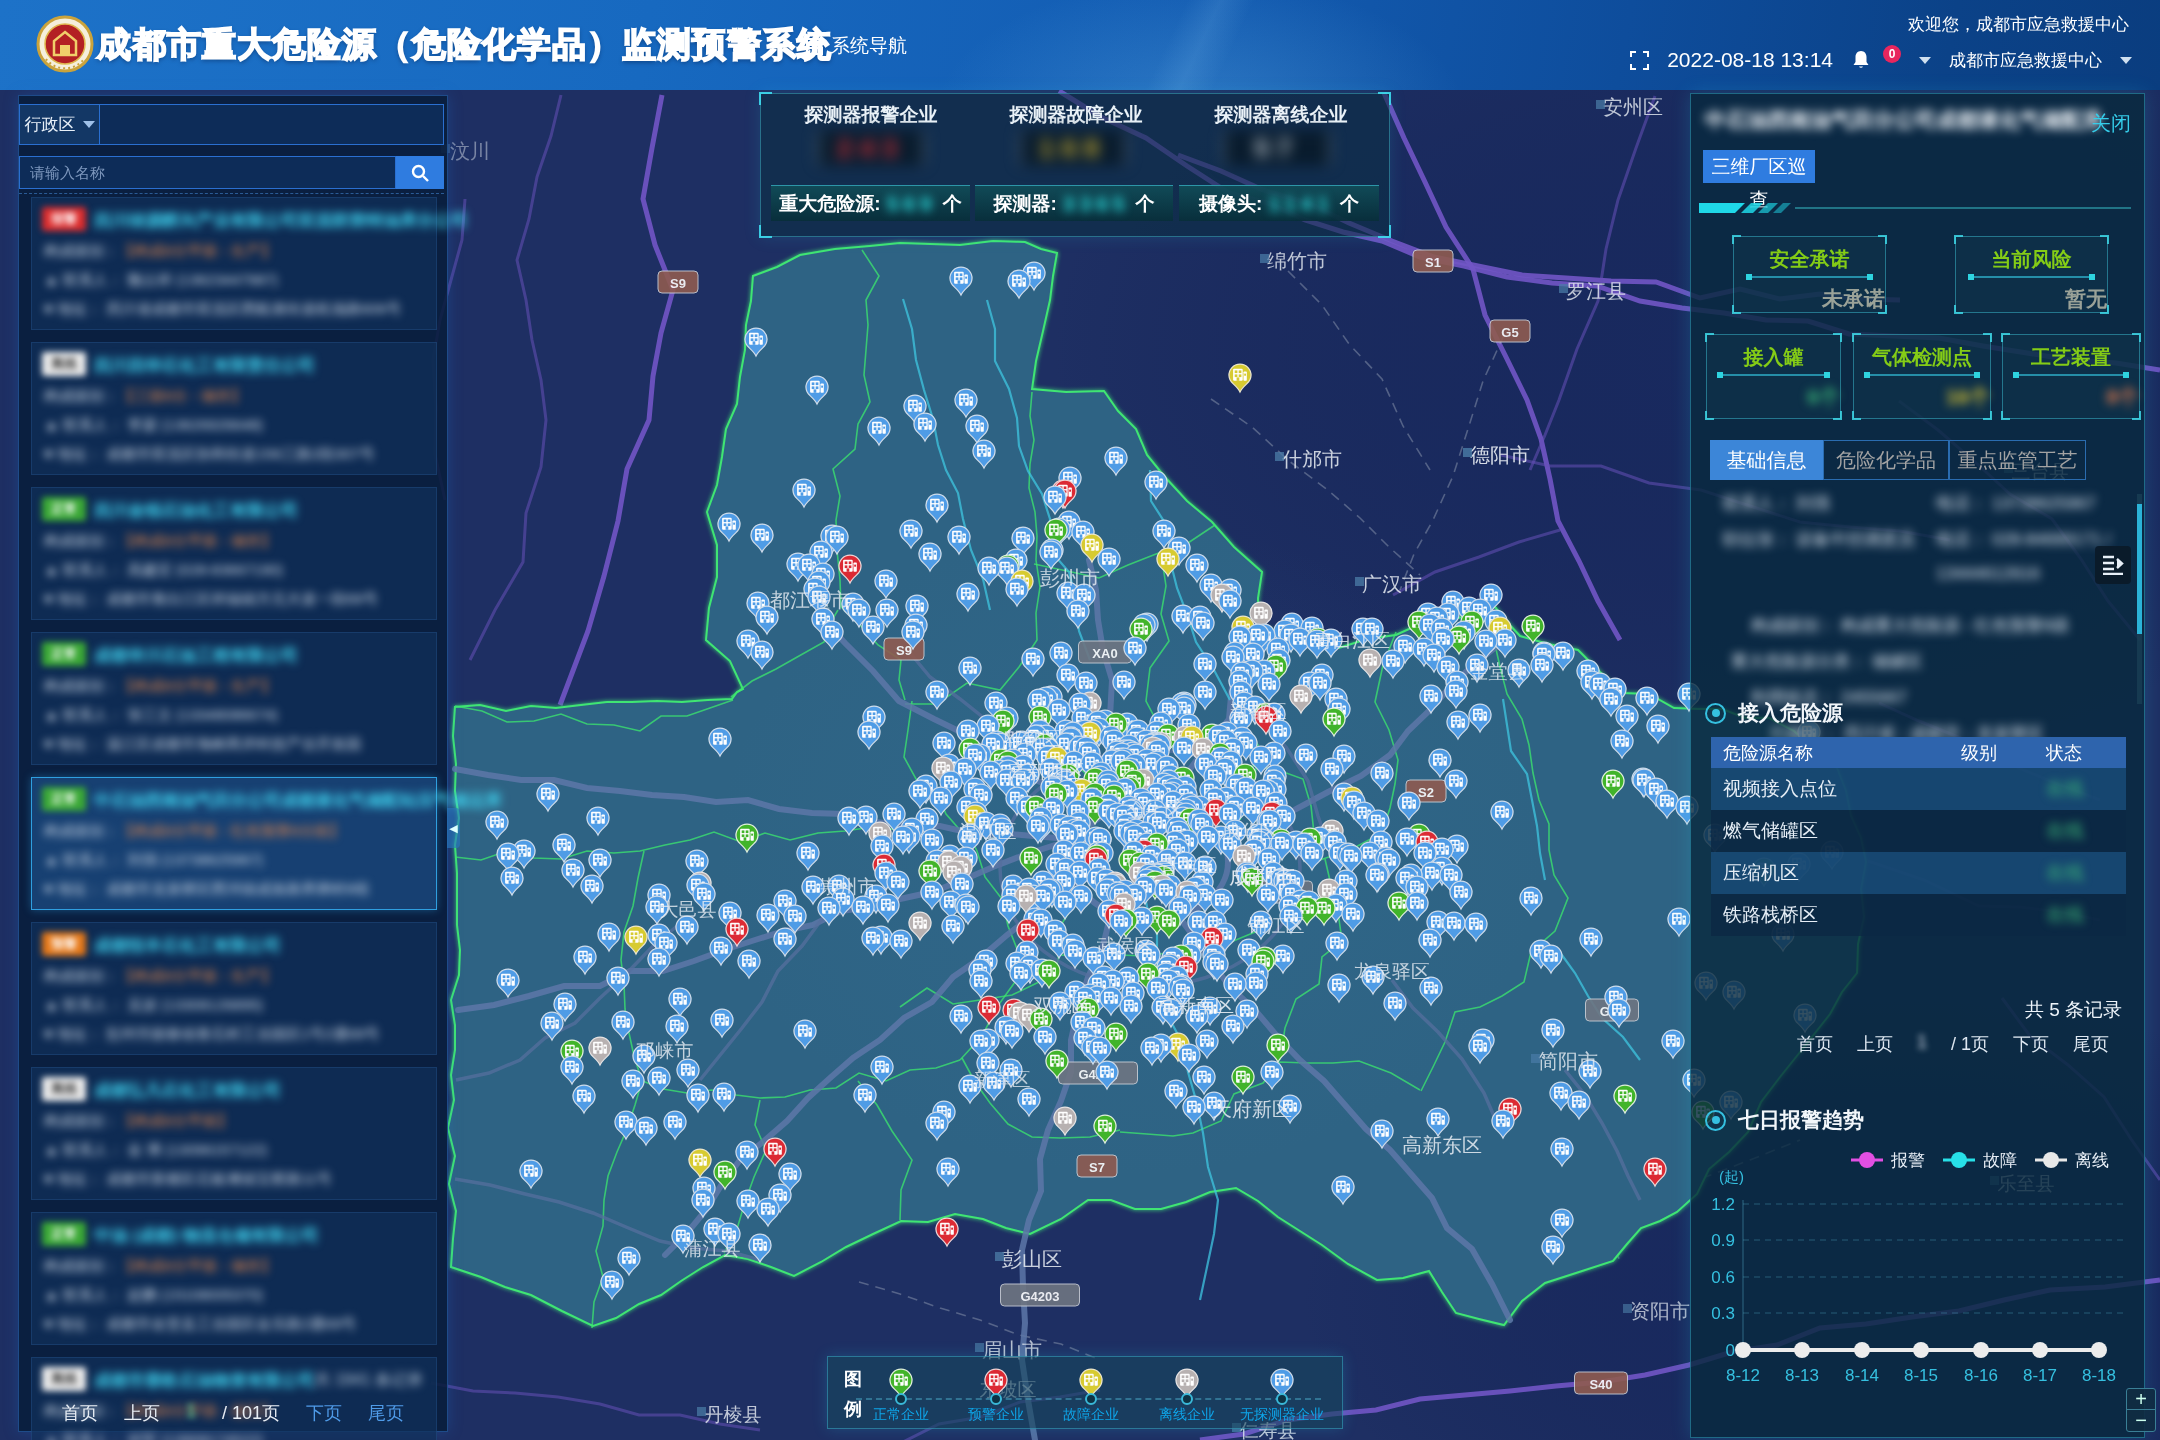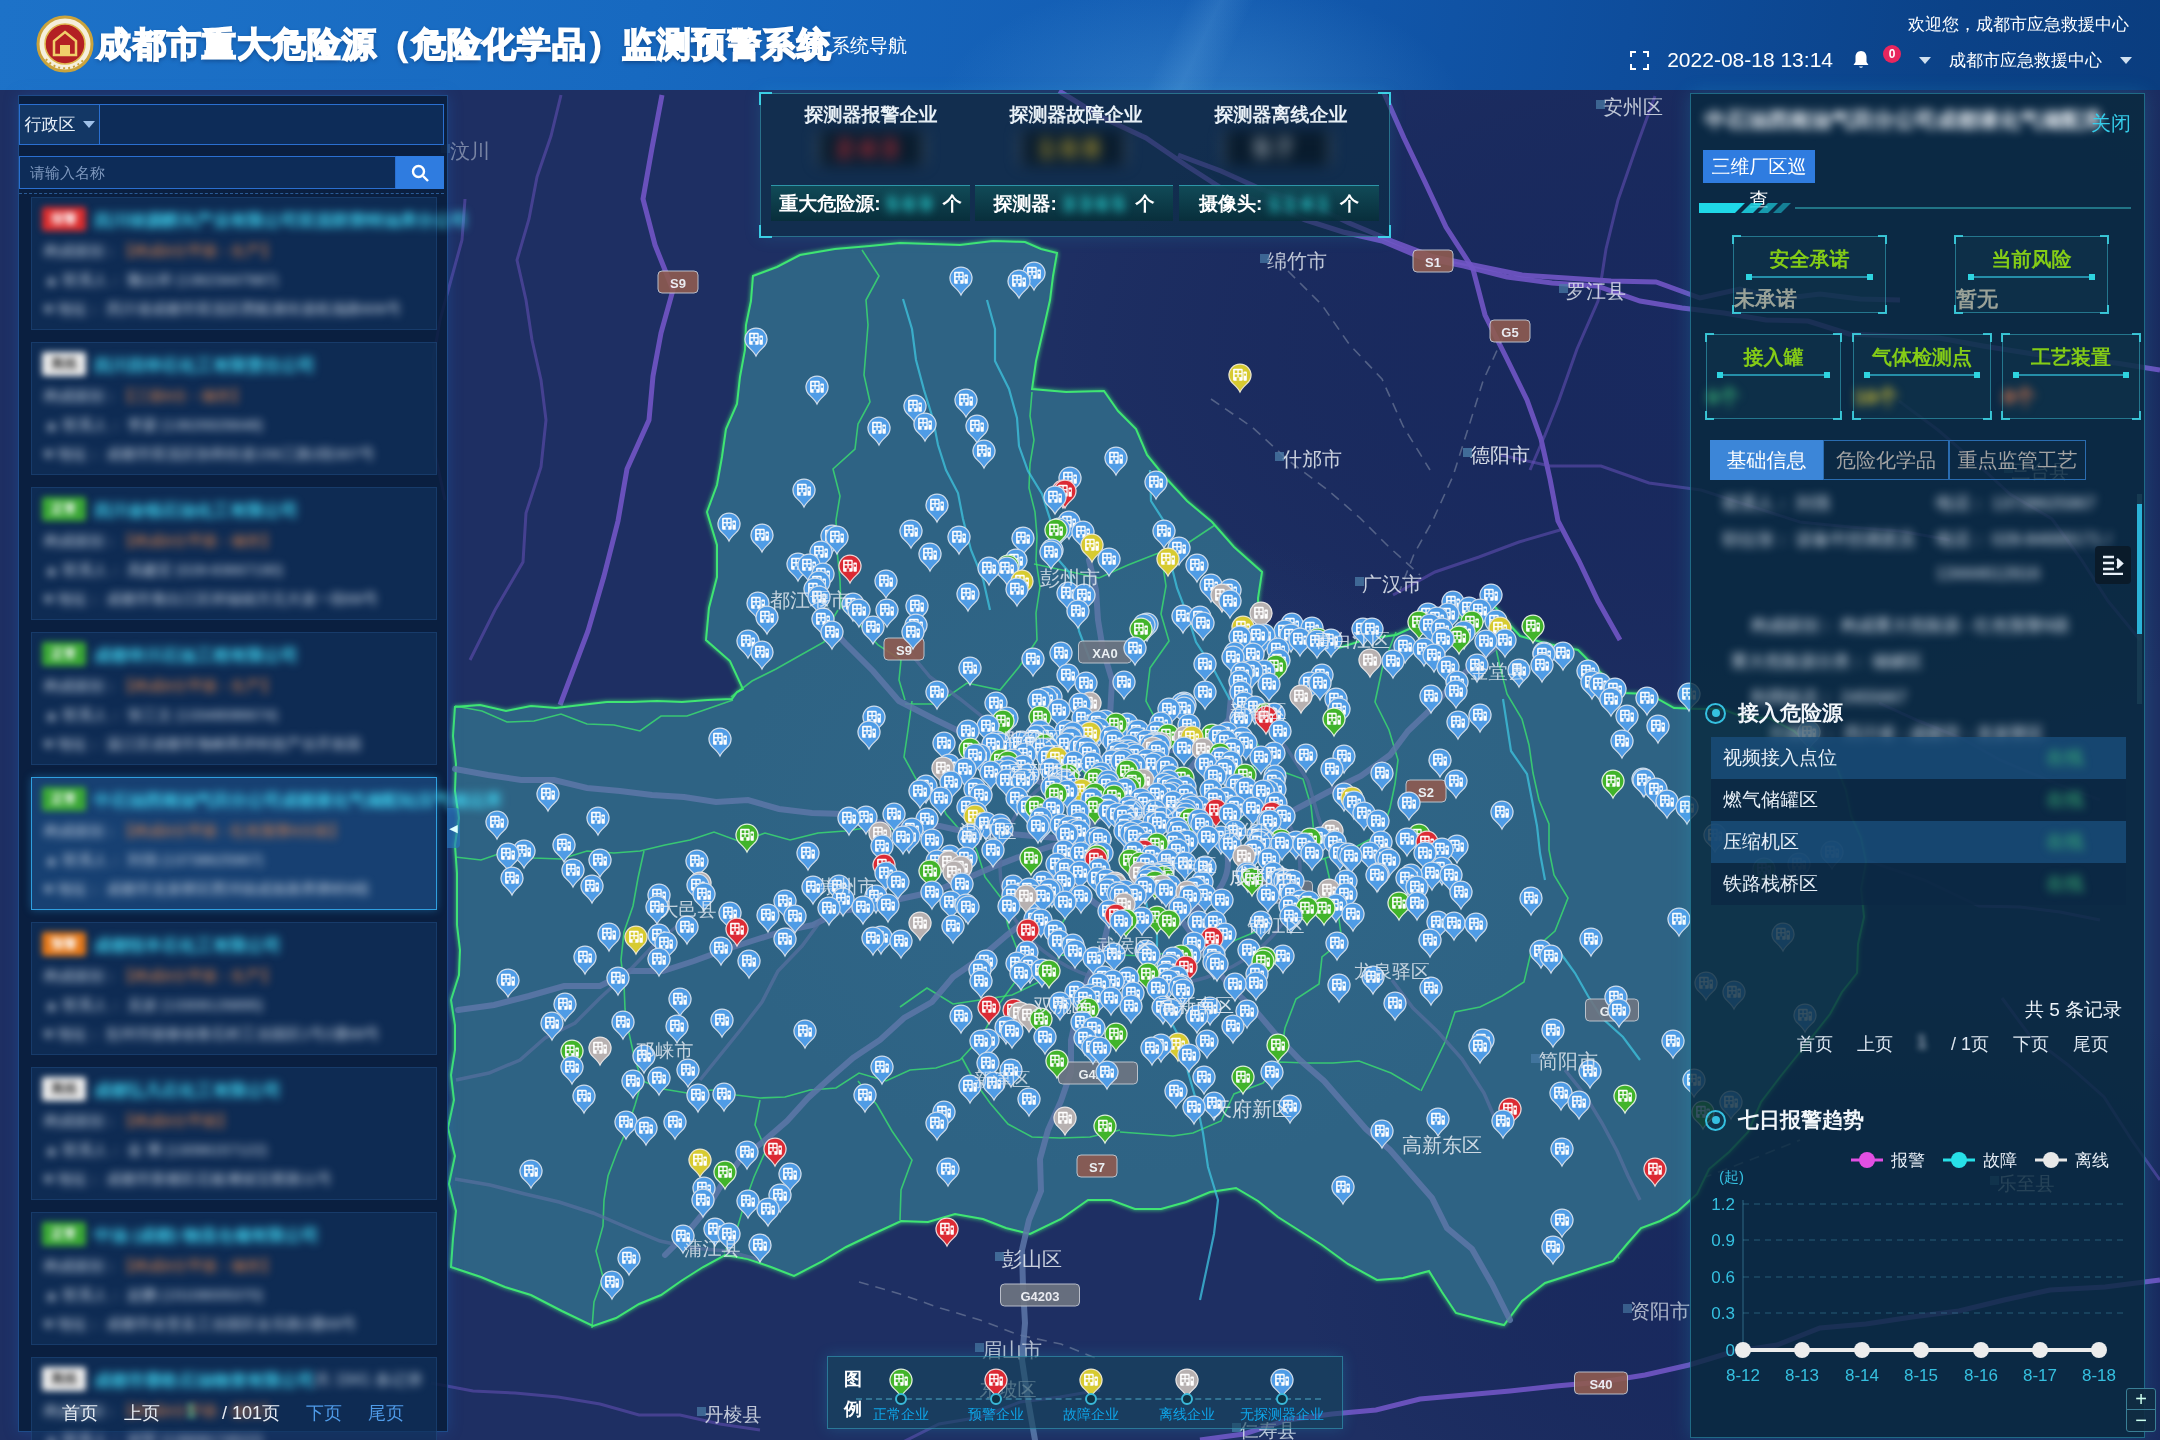--- a/index.html
+++ b/index.html
@@ -55,21 +55,21 @@
 .rp{position:absolute;left:1690px;top:93px;width:455px;height:1345px;background:rgba(8,41,62,.82);border:1px solid rgba(50,160,190,.55);box-shadow:0 0 18px rgba(40,200,230,.2)}
 .rptitle{position:absolute;left:14px;top:12px;width:395px;font-size:21px;font-weight:bold;color:#f2f6fa;filter:blur(5px);white-space:nowrap;overflow:hidden}
 .close{position:absolute;right:13px;top:16px;color:#35cdea;font-size:20px}
 .btn3d{position:absolute;left:12px;top:56px;width:112px;height:33px;background:#2f7ce0;color:#fff;font-size:19px;text-align:center;line-height:33px}
 .deco{position:absolute;left:8px;top:107px}
 .obox{position:absolute;border:1px solid rgba(60,190,210,.5);background:rgba(18,60,80,.35)}
 .obox .ti{position:absolute;top:9px;width:100%;text-align:center;color:#84cc16;font-size:20px;font-weight:bold}
 .obox .dv{position:absolute;top:39px;left:9%;width:82%;height:1.5px;background:rgba(45,175,200,.75)}
 .obox .dv:before,.obox .dv:after{content:"";position:absolute;top:-2.5px;width:6px;height:6px;background:#2ed4e0}
 .obox .dv:before{left:-2px}.obox .dv:after{right:-2px}
-.obox .va{position:absolute;top:48px;width:100%;text-align:left;color:#9aa298;font-size:21px;font-weight:bold}
+.obox .va{position:absolute;top:48px;width:100%;text-align:right;color:#9aa298;font-size:21px;font-weight:bold}
 .obox .cr{position:absolute;width:9px;height:9px;border:2px solid rgba(62,215,230,.85)}
 .tabs{position:absolute;left:19px;top:346px;display:flex;height:40px}
 .tab{border:1px solid #2a6cb0;color:#a3a3a3;font-size:20px;text-align:center;line-height:38px}
 .tab.act{background:#3c86d8;color:#fff;border:1px solid #3c86d8}
 .inforow{position:absolute;font-size:17px;color:#dfe8f2;filter:blur(5px);white-space:nowrap}
 .sidebtn{position:absolute;right:13px;top:452px;width:36px;height:38px;background:rgba(10,26,40,.9);border-radius:4px;display:flex;align-items:center;justify-content:center}
 .vscroll{position:absolute;right:2px;top:400px;width:5px;height:210px;background:rgba(30,70,90,.6)}
 .vscroll:before{content:"";position:absolute;left:0;top:10px;width:5px;height:130px;background:#2bb3d8}
 .sect{position:absolute;display:flex;align-items:center;gap:12px;color:#f2f6fa;font-size:21px;font-weight:bold}
 .radio{width:17px;height:17px;border:2px solid #35c0e0;border-radius:50%;position:relative;box-sizing:content-box}
@@ -1455,20 +1455,25 @@
       <div class="inforow" style="left:80px;top:628px">行政区： 四川省 - 成都市 - 龙泉驿区</div>
 <div class="sidebtn">
         <svg width="22" height="20" viewBox="0 0 22 20" stroke="#e8f0f8" stroke-width="2.4" fill="none">
           <path d="M1 2 L12 2 M1 8 L12 8 M1 14 L12 14 M1 19 L21 19"></path>
           <path d="M15 4 L20 8.5 L15 13" fill="#e8f0f8"></path>
         </svg>
       </div>
 <div class="vscroll"></div>
 <div class="sect" style="left:14px;top:605px"><span class="radio"></span>接入危险源</div>
 <div class="tbl">
+        <div class="hd">
+          <span class="c1">危险源名称</span>
+          <span class="c2">级别</span>
+          <span class="c3" style="color:#fff;filter:none">状态</span>
+        </div>
         <div class="rw rwB">
           <span class="c1">视频接入点位</span>
           <span class="c2"></span>
           <span class="c3">在线</span>
         </div>
         <div class="rw rwA">
           <span class="c1">燃气储罐区</span>
           <span class="c2"></span>
           <span class="c3">在线</span>
         </div>

